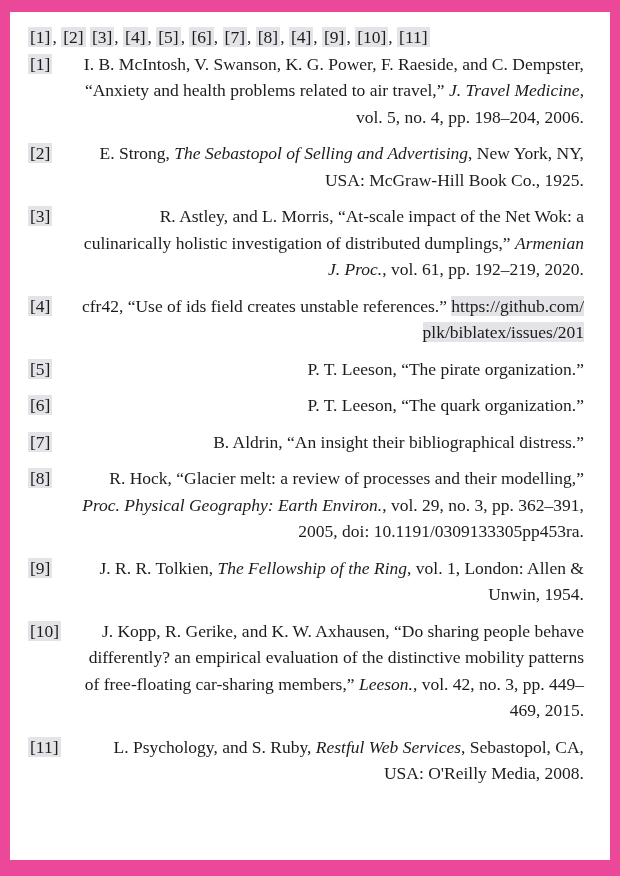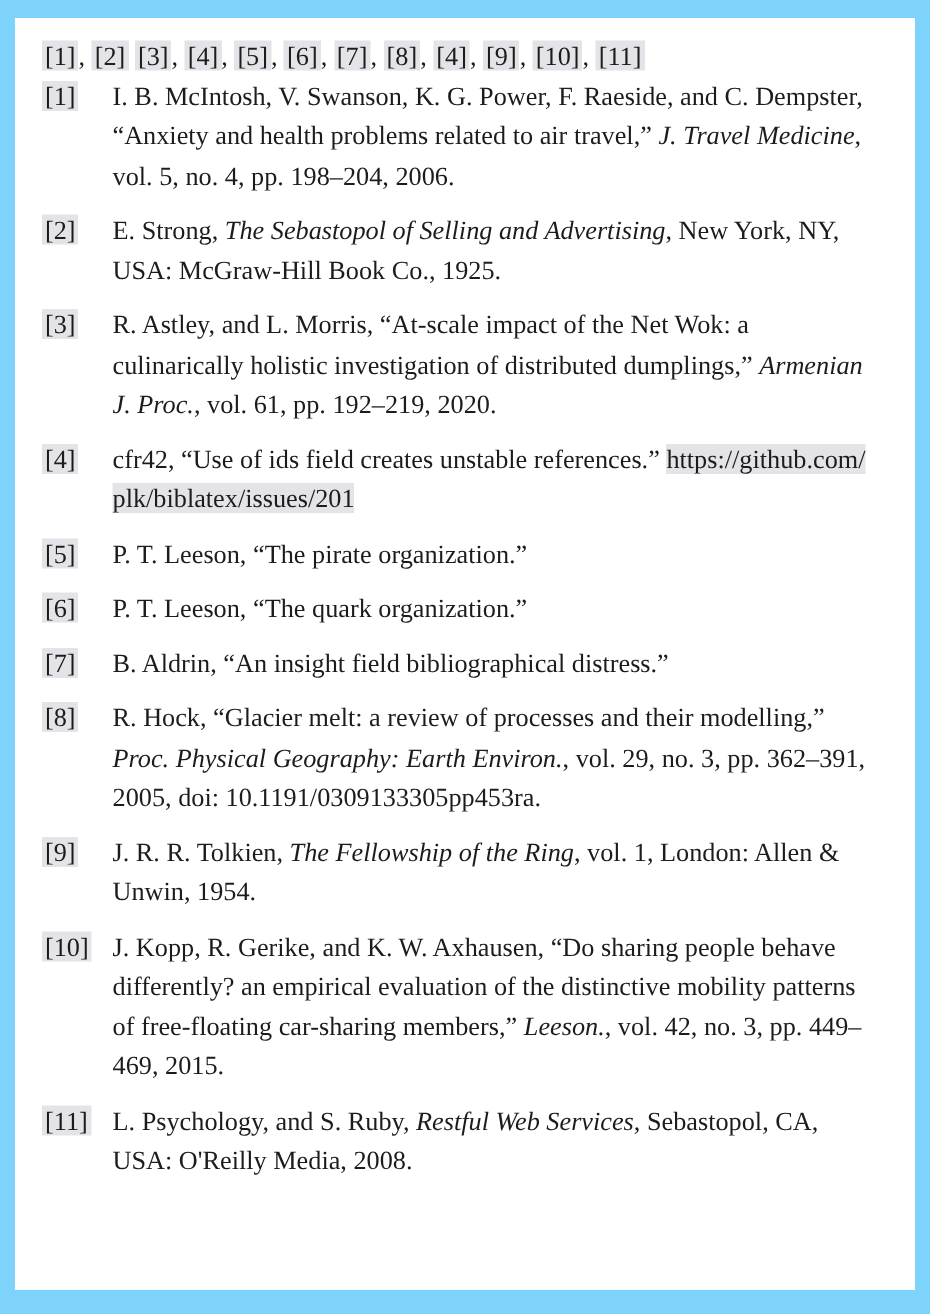--- a/index.html
+++ b/index.html
@@ -4,21 +4,21 @@
 <style>
   html, body { margin: 0; padding: 0; }
   body {
     width: 620px; height: 876px;
     background: #000000;
     font-family: "Liberation Serif", "DejaVu Serif", serif;
   }
   .frame {
     width: 620px; height: 876px;
     box-sizing: border-box;
-    background: #7dd3fc;
+    background: #ec4899;
     padding: 12px 10px 16px 10px;
   }
   .page {
     background: #ffffff;
     width: 100%; height: 100%;
     box-sizing: border-box;
     padding: 12px 26px 0 18px;
     overflow: hidden;
     color: var(--txt, #1c1c1c);
     font-size: 17.5px;
@@ -31,21 +31,21 @@
   }
   .bib-heading {
     font-size: 26px;
     line-height: 30px;
     font-weight: 700;
     margin: 22px 0 12px 0;
     color: #111111;
   }
   .ref { display: flex; margin: 0 0 10px 0; }
   .ref-label-col { flex: 0 0 47px; }
-  .ref-text { margin: 0; flex: 1; }
+  .ref-text { margin: 0; flex: 1; text-align: right; }
   .it { font-style: italic; }
   .link {
     background: var(--hl, #e3e3e8);
     overflow-wrap: anywhere;
     word-break: break-all;
   }
 </style>
 </head>
 <body>
 
@@ -72,21 +72,21 @@
         <div class="ref">
           <span class="ref-label-col"><span class="cite">[5]</span></span>
           <p class="ref-text"><span>P. T. Leeson, “The pirate organization.”</span></p>
         </div>
         <div class="ref">
           <span class="ref-label-col"><span class="cite">[6]</span></span>
           <p class="ref-text"><span>P. T. Leeson, “The quark organization.”</span></p>
         </div>
         <div class="ref">
           <span class="ref-label-col"><span class="cite">[7]</span></span>
-          <p class="ref-text"><span>B. Aldrin, “An insight field bibliographical distress.”</span></p>
+          <p class="ref-text"><span>B. Aldrin, “An insight their bibliographical distress.”</span></p>
         </div>
         <div class="ref">
           <span class="ref-label-col"><span class="cite">[8]</span></span>
           <p class="ref-text"><span>R. Hock, “Glacier melt: a review of processes and their modelling,” </span><span class="it">Proc. Physical Geography: Earth Environ.</span><span>, vol. 29, no. 3, pp. 362–391, 2005, doi: 10.1191/0309133305pp453ra.</span></p>
         </div>
         <div class="ref">
           <span class="ref-label-col"><span class="cite">[9]</span></span>
           <p class="ref-text"><span>J. R. R. Tolkien, </span><span class="it">The Fellowship of the Ring</span><span>, vol. 1, London: Allen &amp; Unwin, 1954.</span></p>
         </div>
         <div class="ref">

